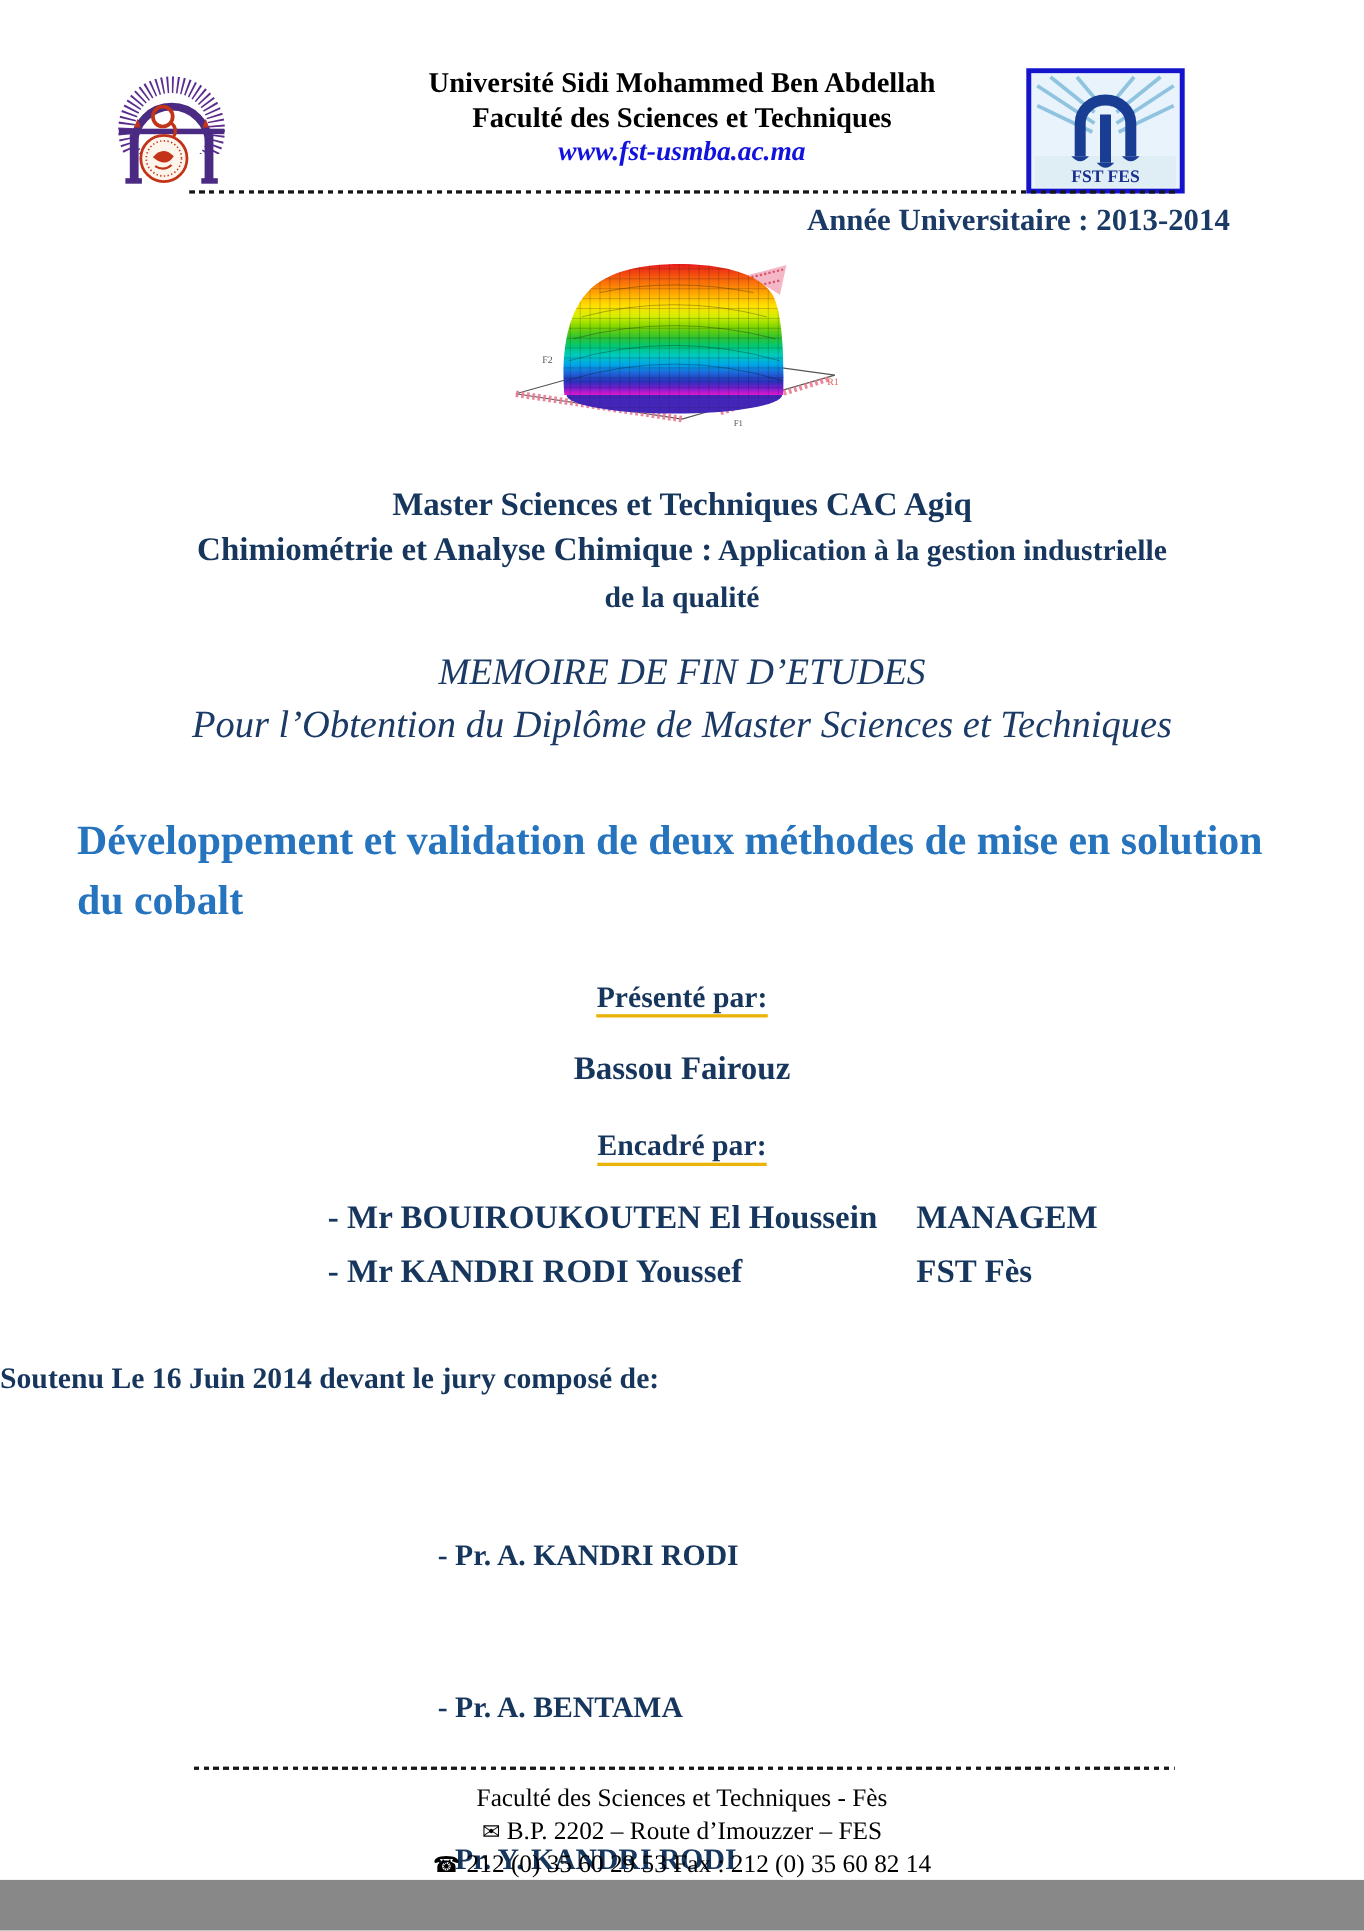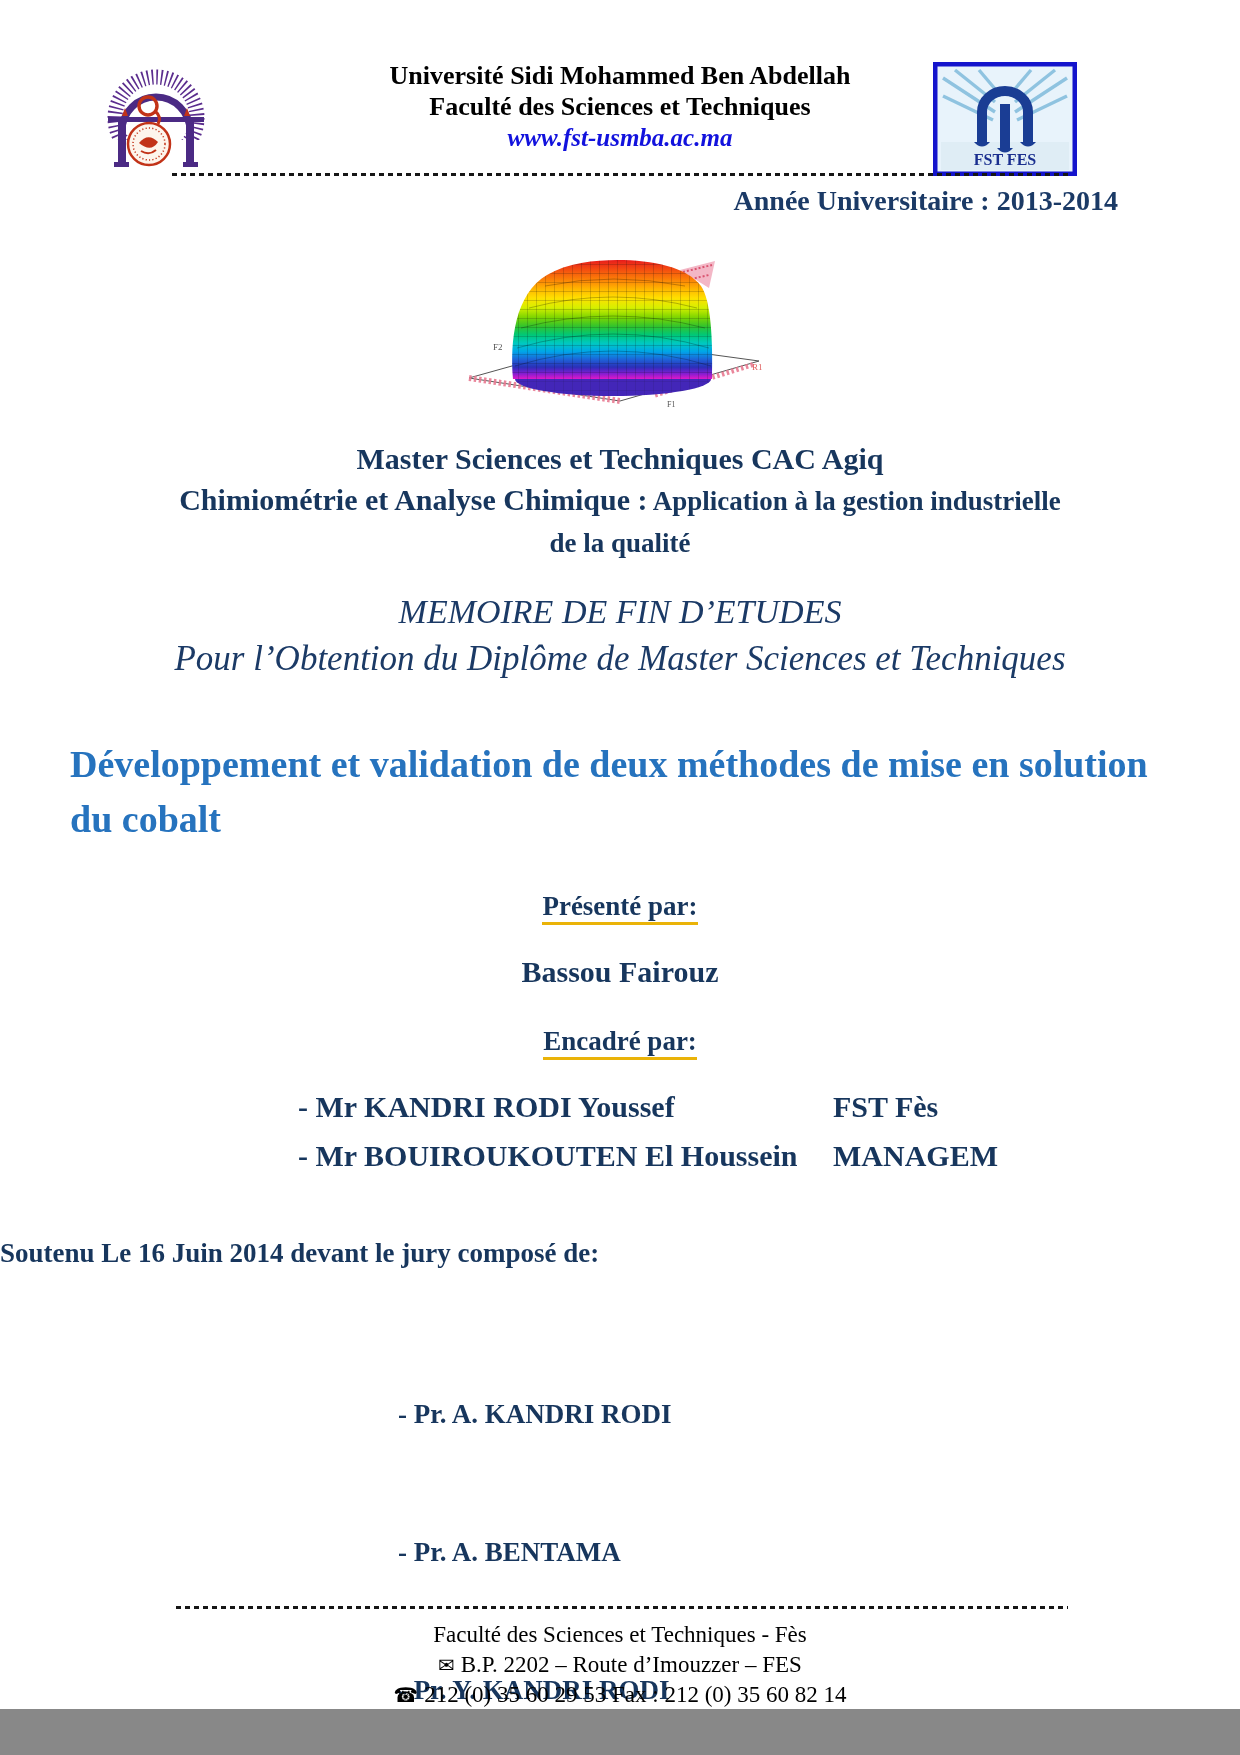--- a/index.html
+++ b/index.html
@@ -12,21 +12,21 @@
   
   #hdr-text{top:60px;left:0;width:1240px;text-align:center;}
   .hdr-line{font-weight:bold;color:#000;font-size:26px;line-height:31px;}
   .hdr-site{font-weight:bold;font-style:italic;color:#1212dd;font-size:25px;line-height:32px;}
   #logo-left{top:54px;left:95px;}
   #logo-right{top:62px;left:933px;}
   .dashline{height:3px;background:repeating-linear-gradient(90deg,#161616 0 5px,transparent 5px 9px);}
   #dash-top{top:173px;left:172px;width:898px;}
   #annee{top:185px;left:0;width:1118px;text-align:right;font-weight:bold;font-size:28px;color:#1B3A66;}
   
-  #figure{top:228px;left:455px;width:320px;height:182px;font-family:Liberation Serif, serif;}
+  #figure{top:208px;left:455px;width:320px;height:182px;font-family:Liberation Serif, serif;}
   
   #program{top:438px;left:0;width:1240px;text-align:center;font-weight:bold;color:#17365D;}
   #program .p1{font-size:30px;line-height:42px;}
   #program .p2big{font-size:30px;}
   #program .p2small{font-size:27px;}
   #program .p2{line-height:40px;}
   #program .p3{font-size:27px;line-height:36px;}
   
   #memoire{top:588px;left:0;width:1240px;text-align:center;color:#1B3A66;font-style:italic;}
   #memoire .m1{font-size:34px;line-height:48px;}
@@ -172,26 +172,26 @@
   </div>
 
   <div class="abs" id="thesis">Développement et validation de deux méthodes de mise en solution du cobalt</div>
 
   <div class="abs sect-label" id="presente"><span>Présenté par:</span></div>
   <div class="abs" id="candidate">Bassou Fairouz</div>
 
   <div class="abs sect-label" id="encadre"><span>Encadré par:</span></div>
   <div class="abs" id="supervisors">
     <div class="sup-row">
+      <span class="sup-name">- Mr BOUIROUKOUTEN El Houssein</span>
+      <span class="sup-org">MANAGEM</span>
+    </div>
+    <div class="sup-row">
       <span class="sup-name">- Mr KANDRI RODI Youssef</span>
       <span class="sup-org">FST Fès</span>
-    </div>
-    <div class="sup-row">
-      <span class="sup-name">- Mr BOUIROUKOUTEN El Houssein</span>
-      <span class="sup-org">MANAGEM</span>
     </div>
   </div>
 
   <div class="abs" id="soutenu">Soutenu Le 16  Juin 2014  devant le jury composé de:</div>
   <div class="abs" id="jury">
     <div>- Pr. A. KANDRI RODI</div>
     <div>- Pr. A. BENTAMA</div>
     <div>- Pr. Y. KANDRI RODI</div>
   </div>
 

